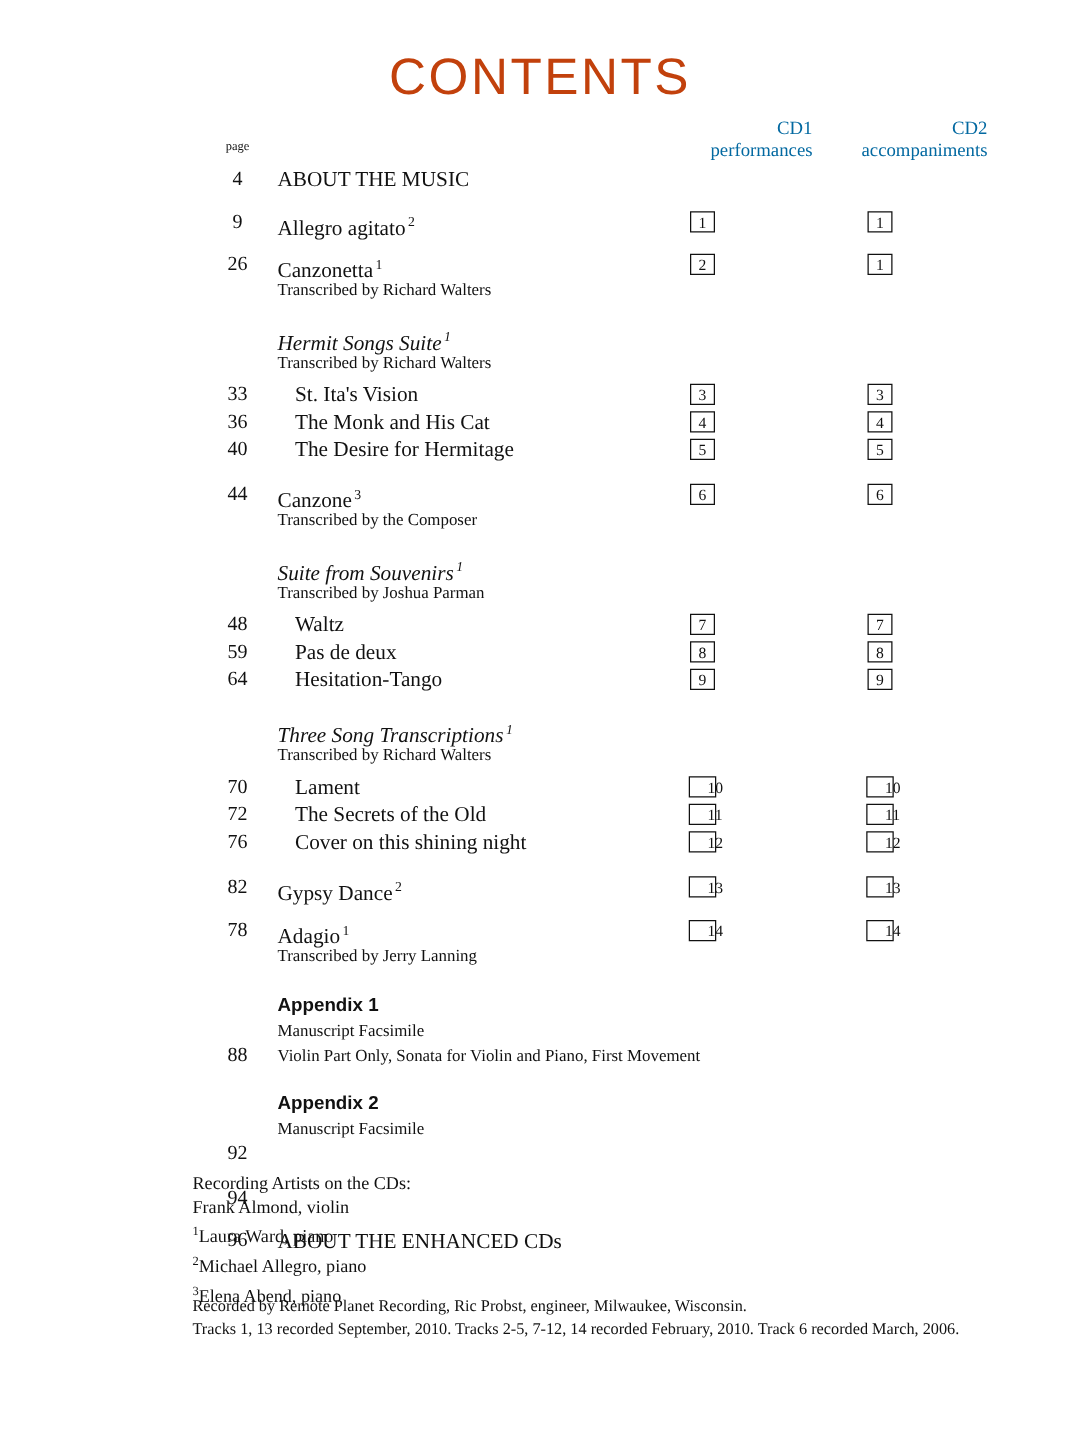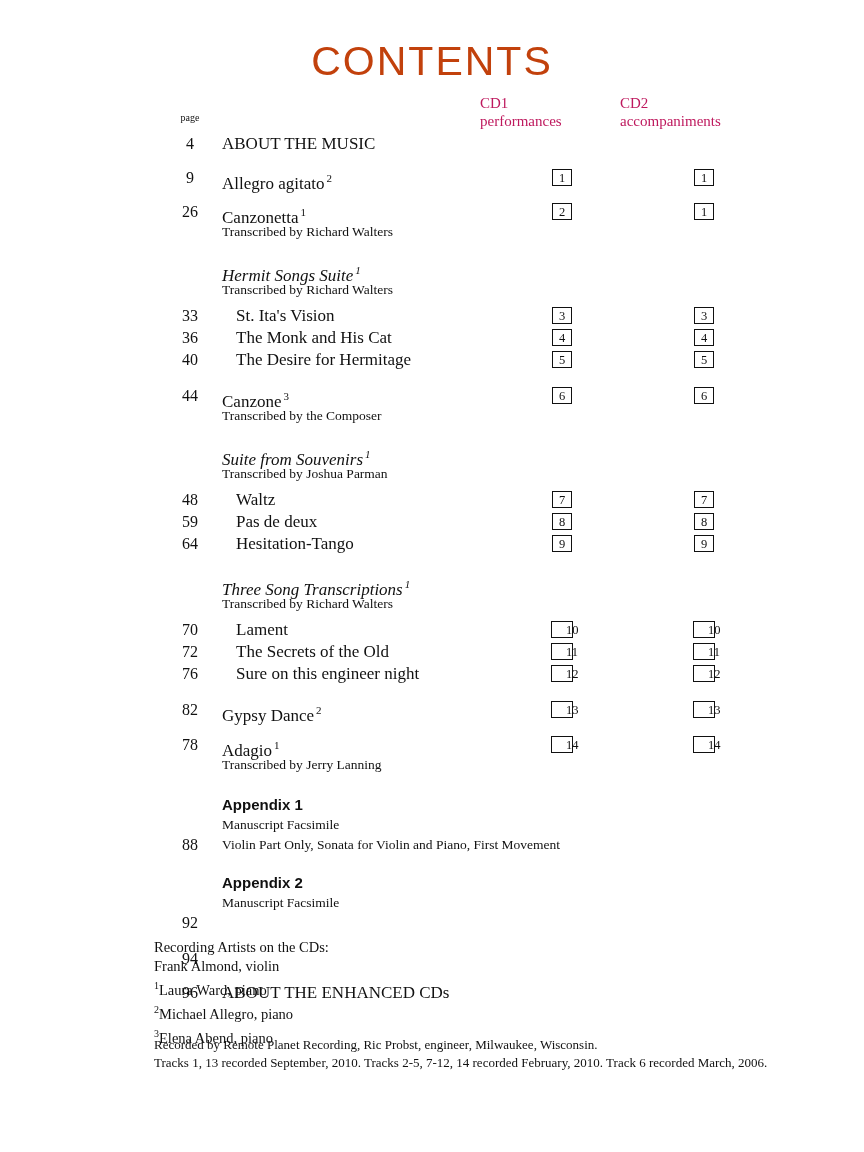--- a/index.html
+++ b/index.html
@@ -31,22 +31,22 @@
     font-weight: 400;
     letter-spacing: 2px;
     color: #c2410c;
   }
 
   
   .col-head {
     position: absolute;
     font-family: "Liberation Serif", serif;
     font-size: 15px;
-    text-align: left;
-    color: #be185d;
+    text-align: right;
+    color: #0369a1;
   }
   .col-head .l1 { display: block; line-height: 18px; }
   .col-head .l2 { display: block; line-height: 18px; }
 
   #head-cd1 { left: 480px; width: 170px; top: 94px; }
   #head-cd2 { left: 620px; width: 170px; top: 94px; }
   #head-page {
     position: absolute;
     left: 140px;
     width: 100px;
@@ -262,21 +262,21 @@
         <div class="track cd2 wide">10</div>
       </div>
       <div class="row">
         <div class="pg">72</div>
         <div class="ttl indent"><span>The Secrets of the Old</span></div>
         <div class="track cd1 wide">11</div>
         <div class="track cd2 wide">11</div>
       </div>
       <div class="row">
         <div class="pg">76</div>
-        <div class="ttl indent"><span>Sure on this engineer night</span></div>
+        <div class="ttl indent"><span>Cover on this shining night</span></div>
         <div class="track cd1 wide">12</div>
         <div class="track cd2 wide">12</div>
       </div>
       <div style="height: 14px;"></div>
       <div class="row">
         <div class="pg">82</div>
         <div class="ttl"><span>Gypsy Dance</span><span class="sup">2</span></div>
         <div class="track cd1 wide">13</div>
         <div class="track cd2 wide">13</div>
       </div>

